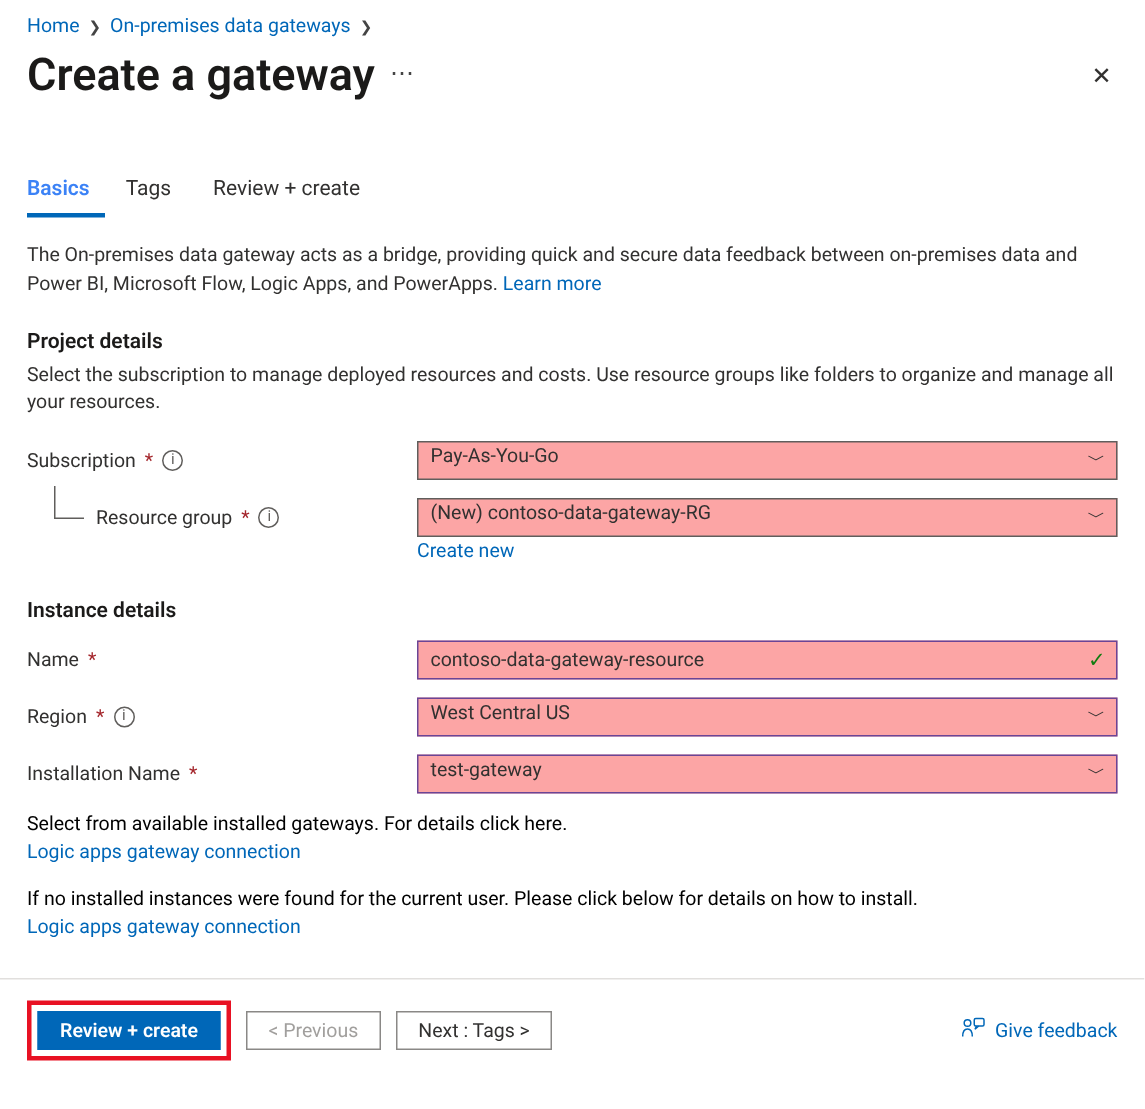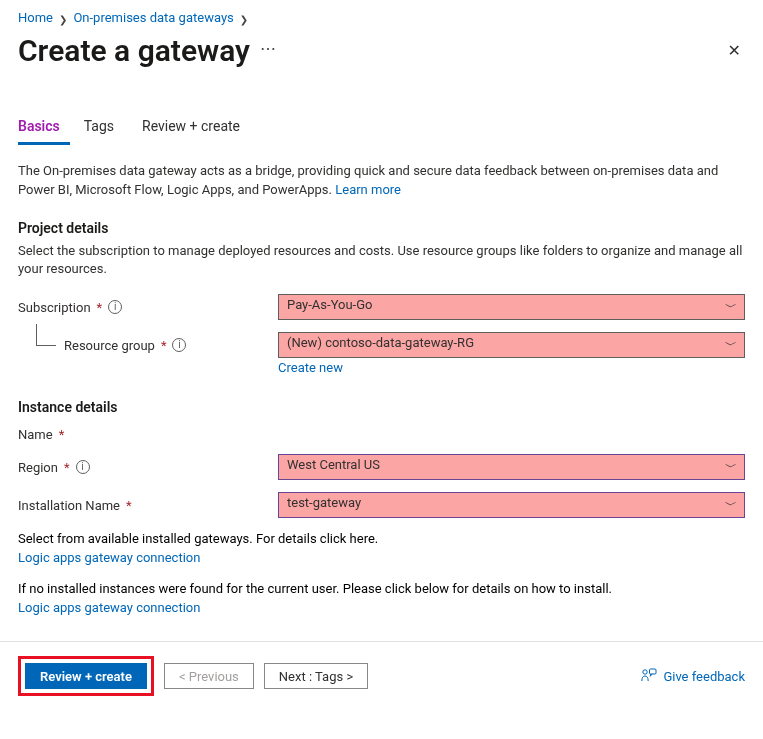--- a/index.html
+++ b/index.html
@@ -7,34 +7,34 @@
     font-family: "Segoe UI", -apple-system, BlinkMacSystemFont, Roboto, sans-serif;
     font-size: 13px;
     color: #323130;
     background: #fff;
     width: 763px;
     padding: 10px 18px 16px 18px;
   }
   a.link { color: #0067b8; text-decoration: none; cursor: pointer; }
 
   
-  .breadcrumb { display: flex; align-items: flex-end; gap: 6px; font-size: 13px; margin-bottom: 8px; }
+  .breadcrumb { display: flex; align-items: center; gap: 6px; font-size: 13px; margin-bottom: 8px; }
   .breadcrumb .sep { color: #444; font-size: 10px; }
 
   
   .header-row { display: flex; align-items: center; justify-content: space-between; margin-bottom: 42px; }
   .page-title { font-size: 30px; font-weight: 600; color: #1b1a19; }
   .title-wrap { display:flex; align-items:center; gap:10px; }
   .ellipsis { font-size: 16px; color:#444; letter-spacing:1px; line-height:1; padding-bottom:4px;}
   .close-x { font-size: 16px; cursor: pointer; color:#323130; padding:4px;}
 
   
   .tabs { display: flex; gap: 0; border-bottom: 1px solid transparent; margin-bottom: 16px; }
   .tab { padding: 8px 14px; font-size: 14px; cursor: pointer; color:#323130; }
-  .tab.active { font-weight: 600; border-bottom: 3px solid #0067b8; color:#a21caf; }
+  .tab.active { font-weight: 600; border-bottom: 3px solid #0067b8; color:#3b82f6; }
   .tab:first-child { padding-left:0; padding-right:10px;}
 
   .desc { color:#323130; line-height: 1.45; margin-bottom: 20px; }
 
   
   .section-hdr { font-weight: 600; font-size: 14px; margin-bottom: 6px; color:#1b1a19;}
   .section-sub { color:#323130; line-height:1.4; margin-bottom:16px; }
 
   
   .form-row { display:flex; align-items:center; margin-bottom: 12px; }
@@ -152,20 +152,24 @@
     <a class="link">Create new</a>
   </div>
 </div>
 
 <div class="section-hdr instance-hdr">Instance details</div>
 
 <div class="form-row" style="margin-top:12px;">
   <div class="form-label">
     <span>Name</span>
     <span class="req">*</span>
+  </div>
+  <div class="ctrl-wrap">
+    <input class="text-input valid ctrl" value="contoso-data-gateway-resource" style="">
+    <span class="check">✓</span>
   </div>
 </div>
 
 <div class="form-row">
   <div class="form-label">
     <span>Region</span>
     <span class="req">*</span>
     <span class="info-icon">i</span>
   </div>
   <div class="ctrl-wrap">

